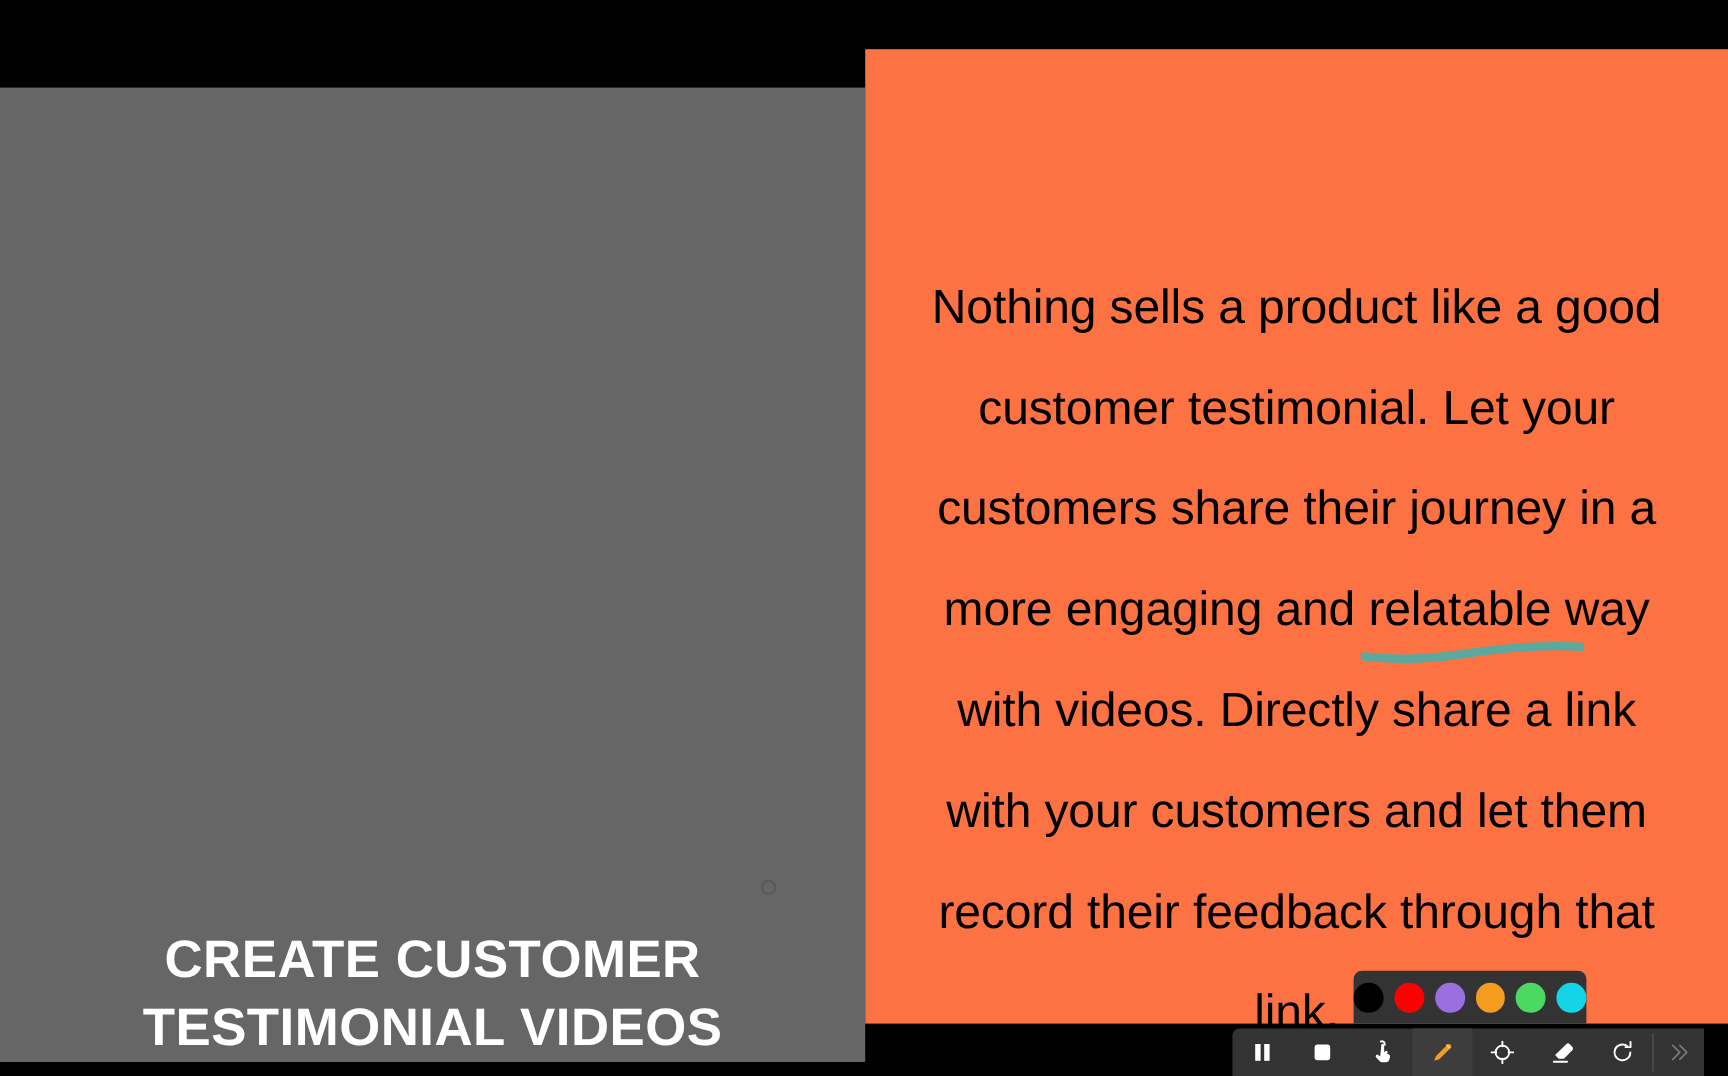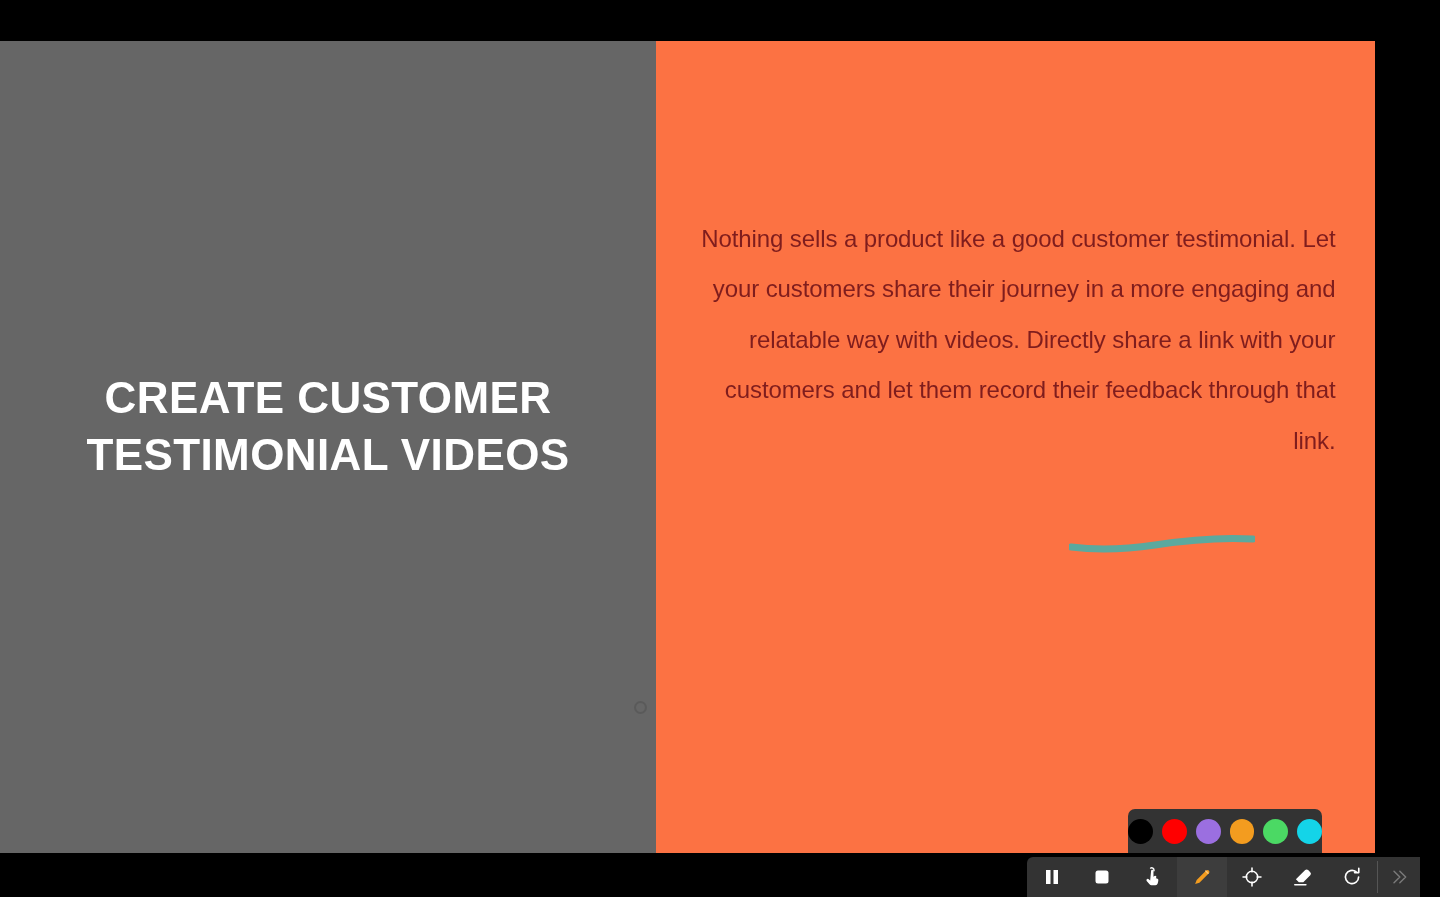--- a/index.html
+++ b/index.html
@@ -20,27 +20,28 @@
     position: absolute;
     left: 0;
     top: 41px;
     width: 1440px;
     height: 812px;
     display: flex;
   }
 
   
   #left-panel {
-    width: 656px;
+    width: 721px;
     height: 100%;
     background: #666666;
     position: relative;
     display: flex;
-    align-items: center;
-    justify-content: center;
+    align-items: flex-end;
+    justify-content: center;
+    margin-top: 32px;
   }
   #slide-title {
     width: 620px;
     margin: 0;
     margin-top: -42px;
     text-align: center;
     color: #ffffff;
     font-size: 44px;
     line-height: 1.30;
     font-weight: bold;
@@ -65,23 +66,23 @@
     background: #FC7243;
     position: relative;
     display: flex;
     align-items: flex-start;
     justify-content: center;
   }
   #slide-body {
     width: 640px;
     margin: 0;
     margin-top: 173px;
-    text-align: right;
-    color: #7f1d1d;
-    font-size: 24px;
+    text-align: center;
+    color: #000000;
+    font-size: 40px;
     line-height: 2.1;
     font-weight: 400;
     letter-spacing: -0.1px;
   }
   #ink-underline {
     position: absolute;
     left: 413px;
     top: 489px;
     width: 186px;
     height: 26px;

